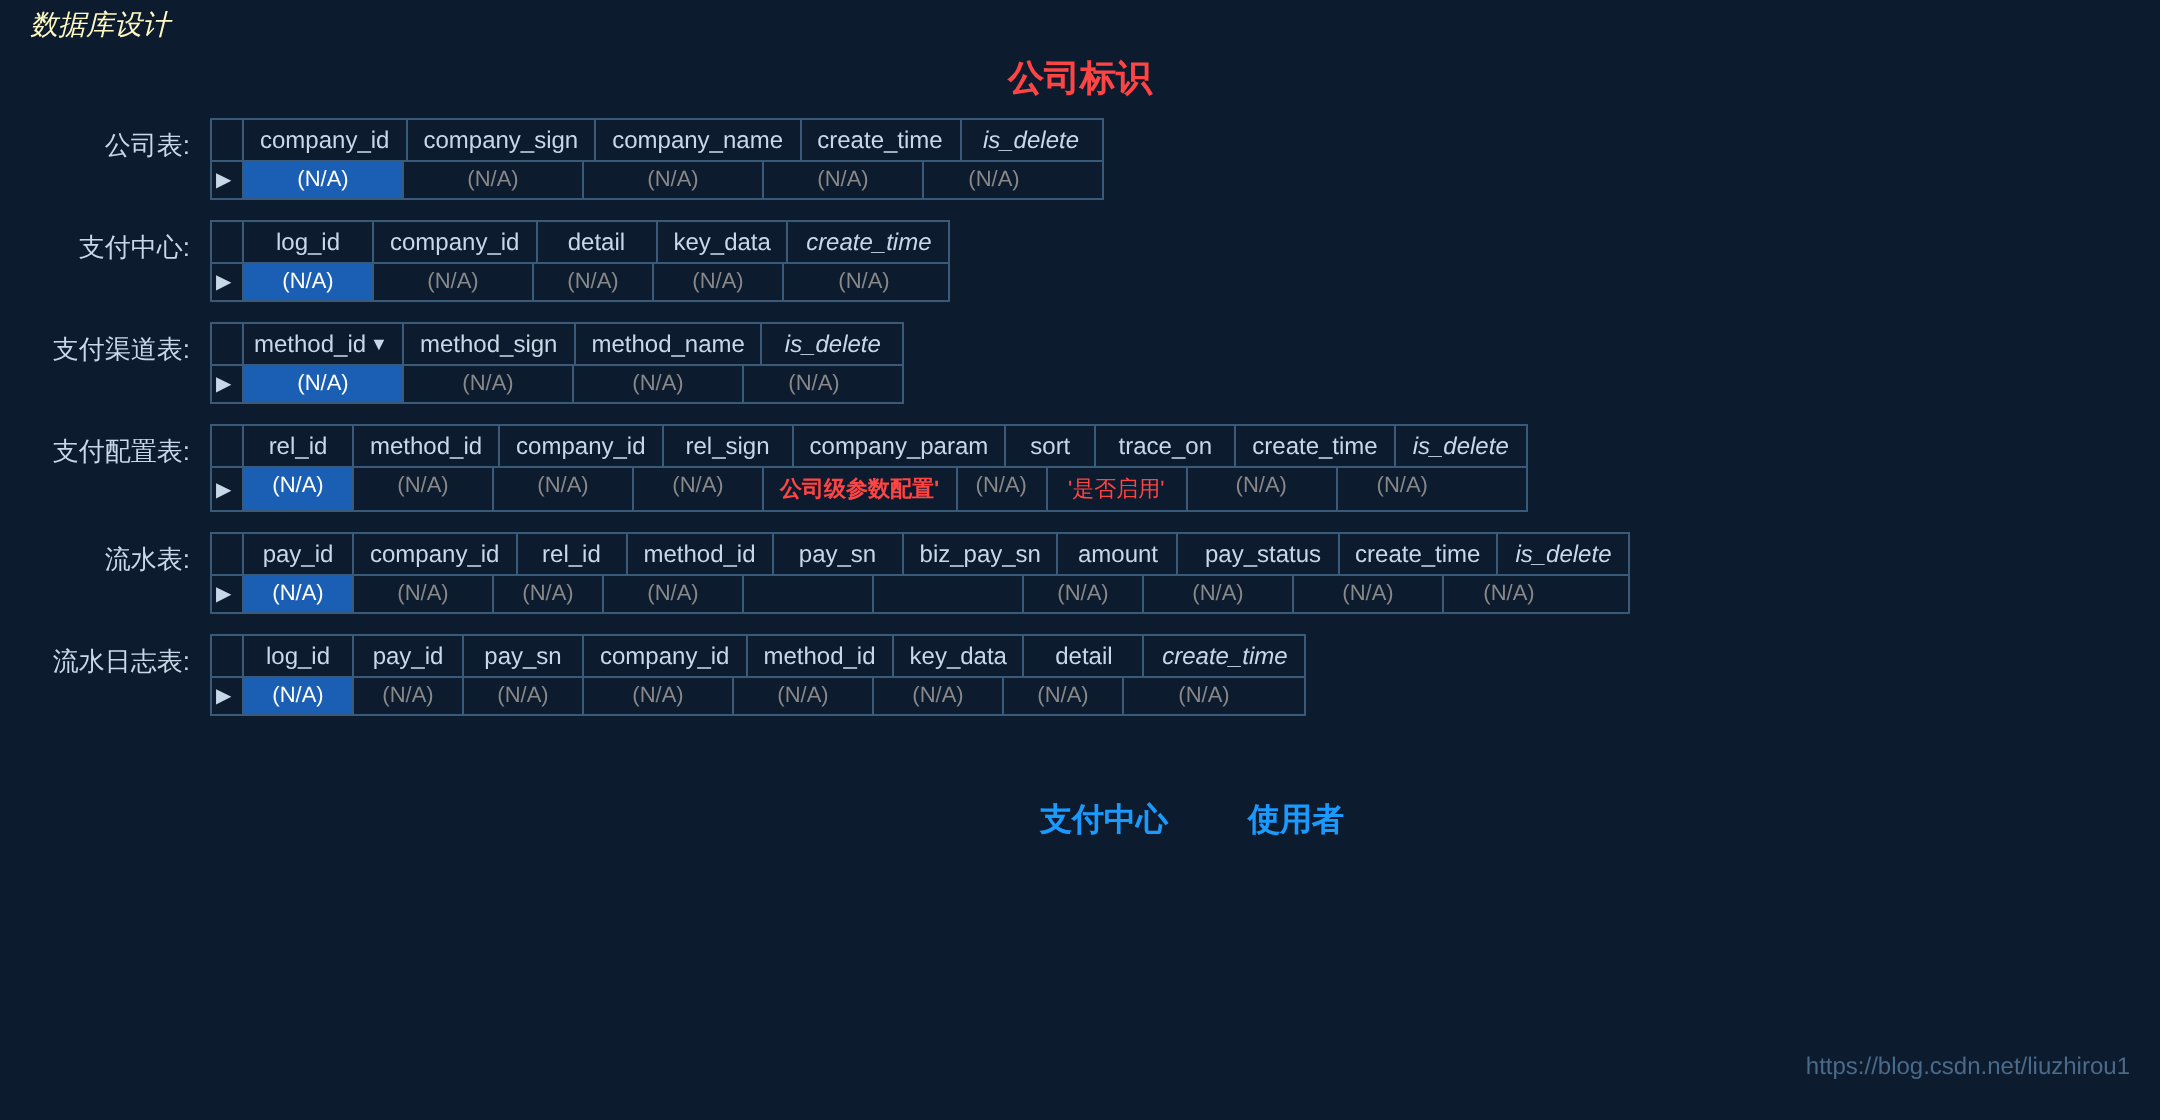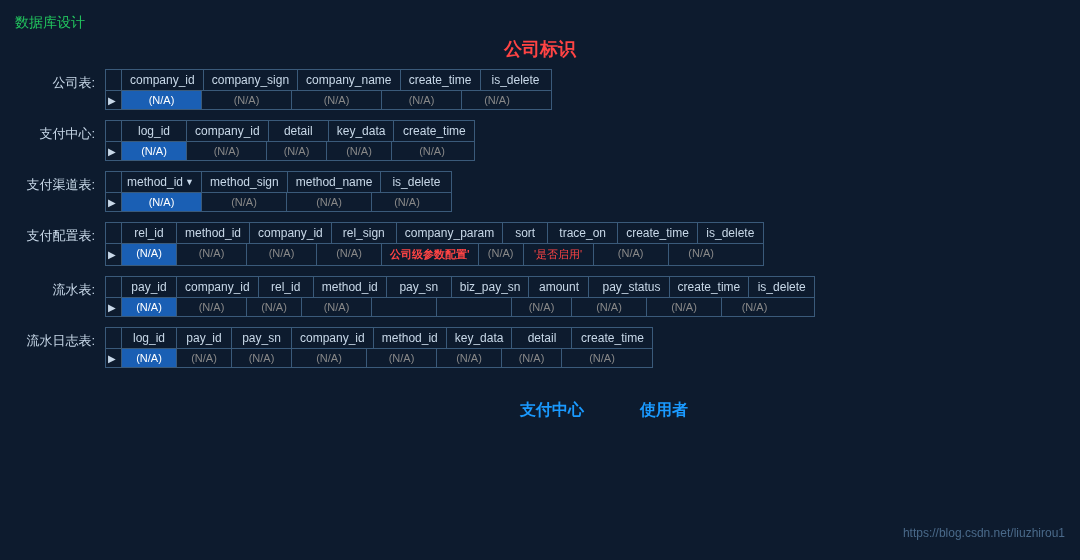--- a/index.html
+++ b/index.html
@@ -8,22 +8,23 @@
       color: #c8d8e8;
       font-family: 'Microsoft YaHei', SimHei, sans-serif;
       font-size: 13px;
       width: 1080px;
       height: 560px;
       overflow: hidden;
       position: relative;
     }
     .page-title {
       font-size: 14px;
-      color: #22c55e;
-      padding: 14px 15px 5px;
+      color: #fef9c3;
+      padding: 4px 15px 5px;
+      font-style: italic;
     }
     .company-label {
       font-size: 18px;
       font-weight: bold;
       color: #ff4444;
       text-align: center;
       margin-bottom: 8px;
     }
     .main-content {
       padding: 0 15px;
@@ -60,20 +61,21 @@
       padding: 3px 8px;
       font-size: 12px;
       color: #c8d8e8;
       border-right: 1px solid #3a5a7a;
       white-space: nowrap;
       text-align: center;
       min-width: 70px;
     }
     .db-col:last-child {
       border-right: none;
+      font-style: italic;
     }
     .db-col-body {
       padding: 3px 8px;
       font-size: 11px;
       color: #888;
       border-right: 1px solid #3a5a7a;
       white-space: nowrap;
       text-align: center;
       min-width: 70px;
     }
@@ -124,21 +126,21 @@
       font-weight: bold;
       position: absolute;
       left: 520px;
       top: 400px;
     }
     .user-label {
       color: #1a9aff;
       font-size: 16px;
       font-weight: bold;
       position: absolute;
-      left: 640px;
+      left: 624px;
       top: 400px;
     }
   </style>
 </head>
 <body>
 
 <div class="page-title">数据库设计</div>
 
 <div class="company-label">公司标识</div>
 

